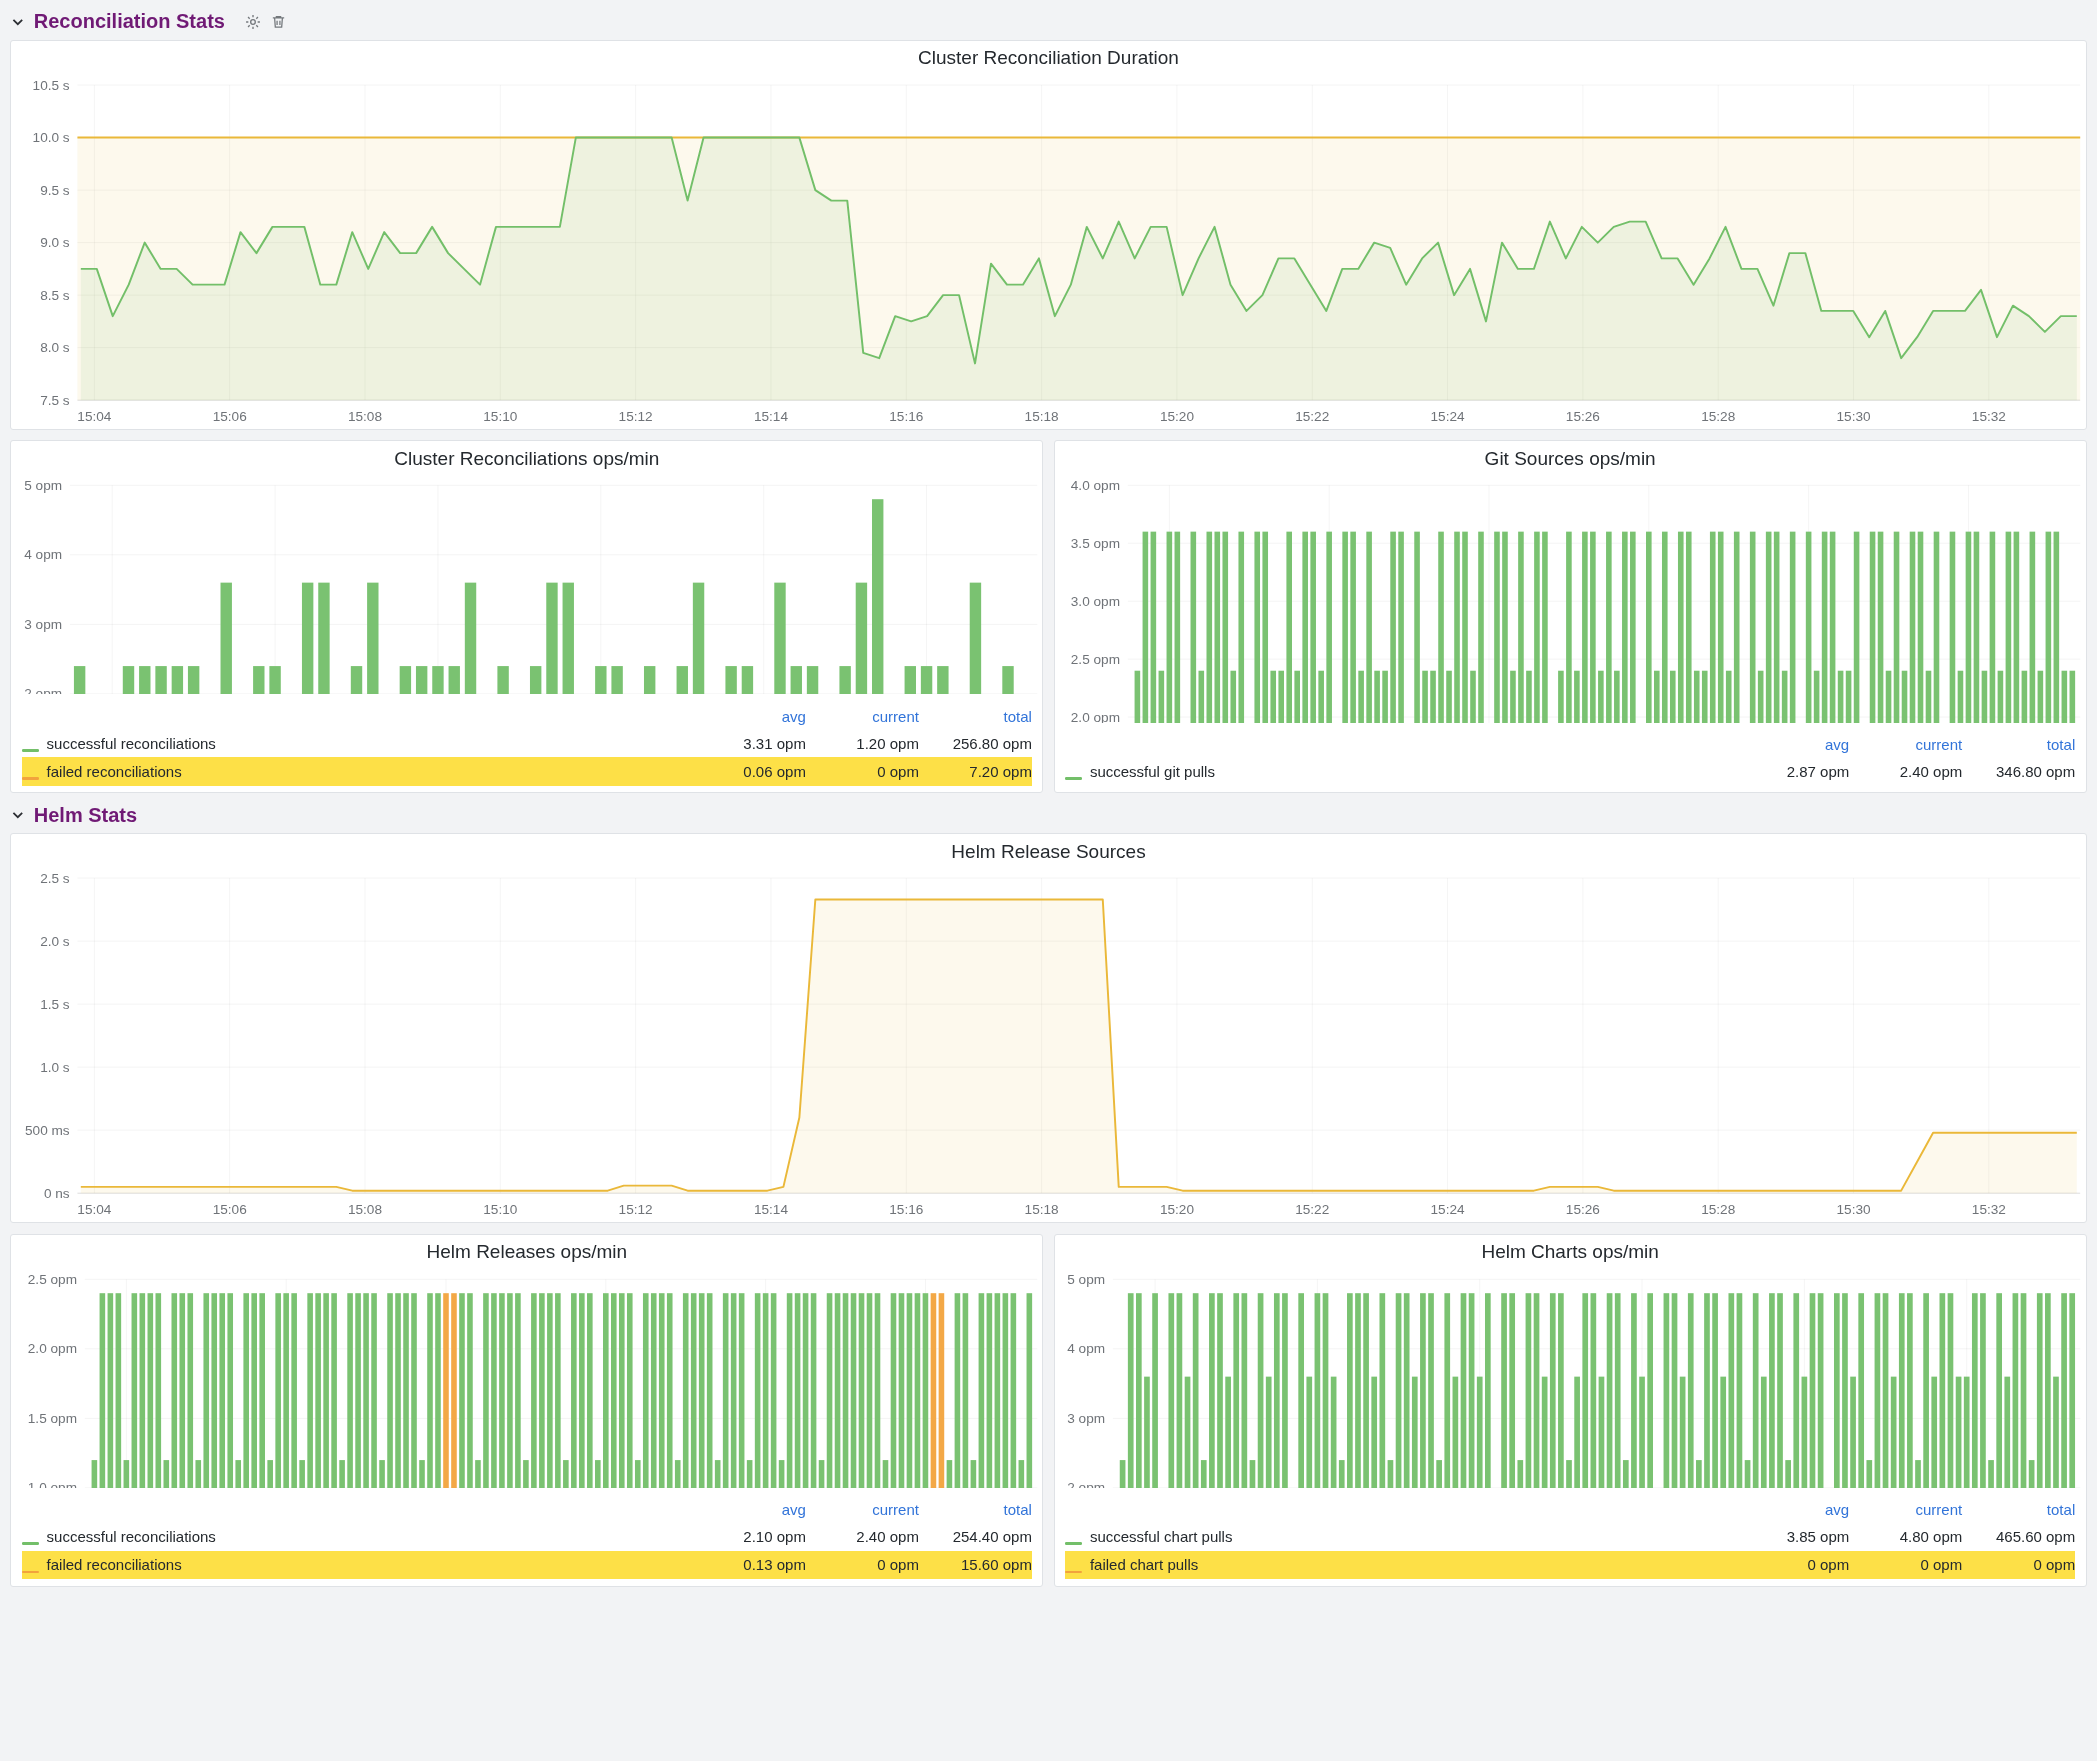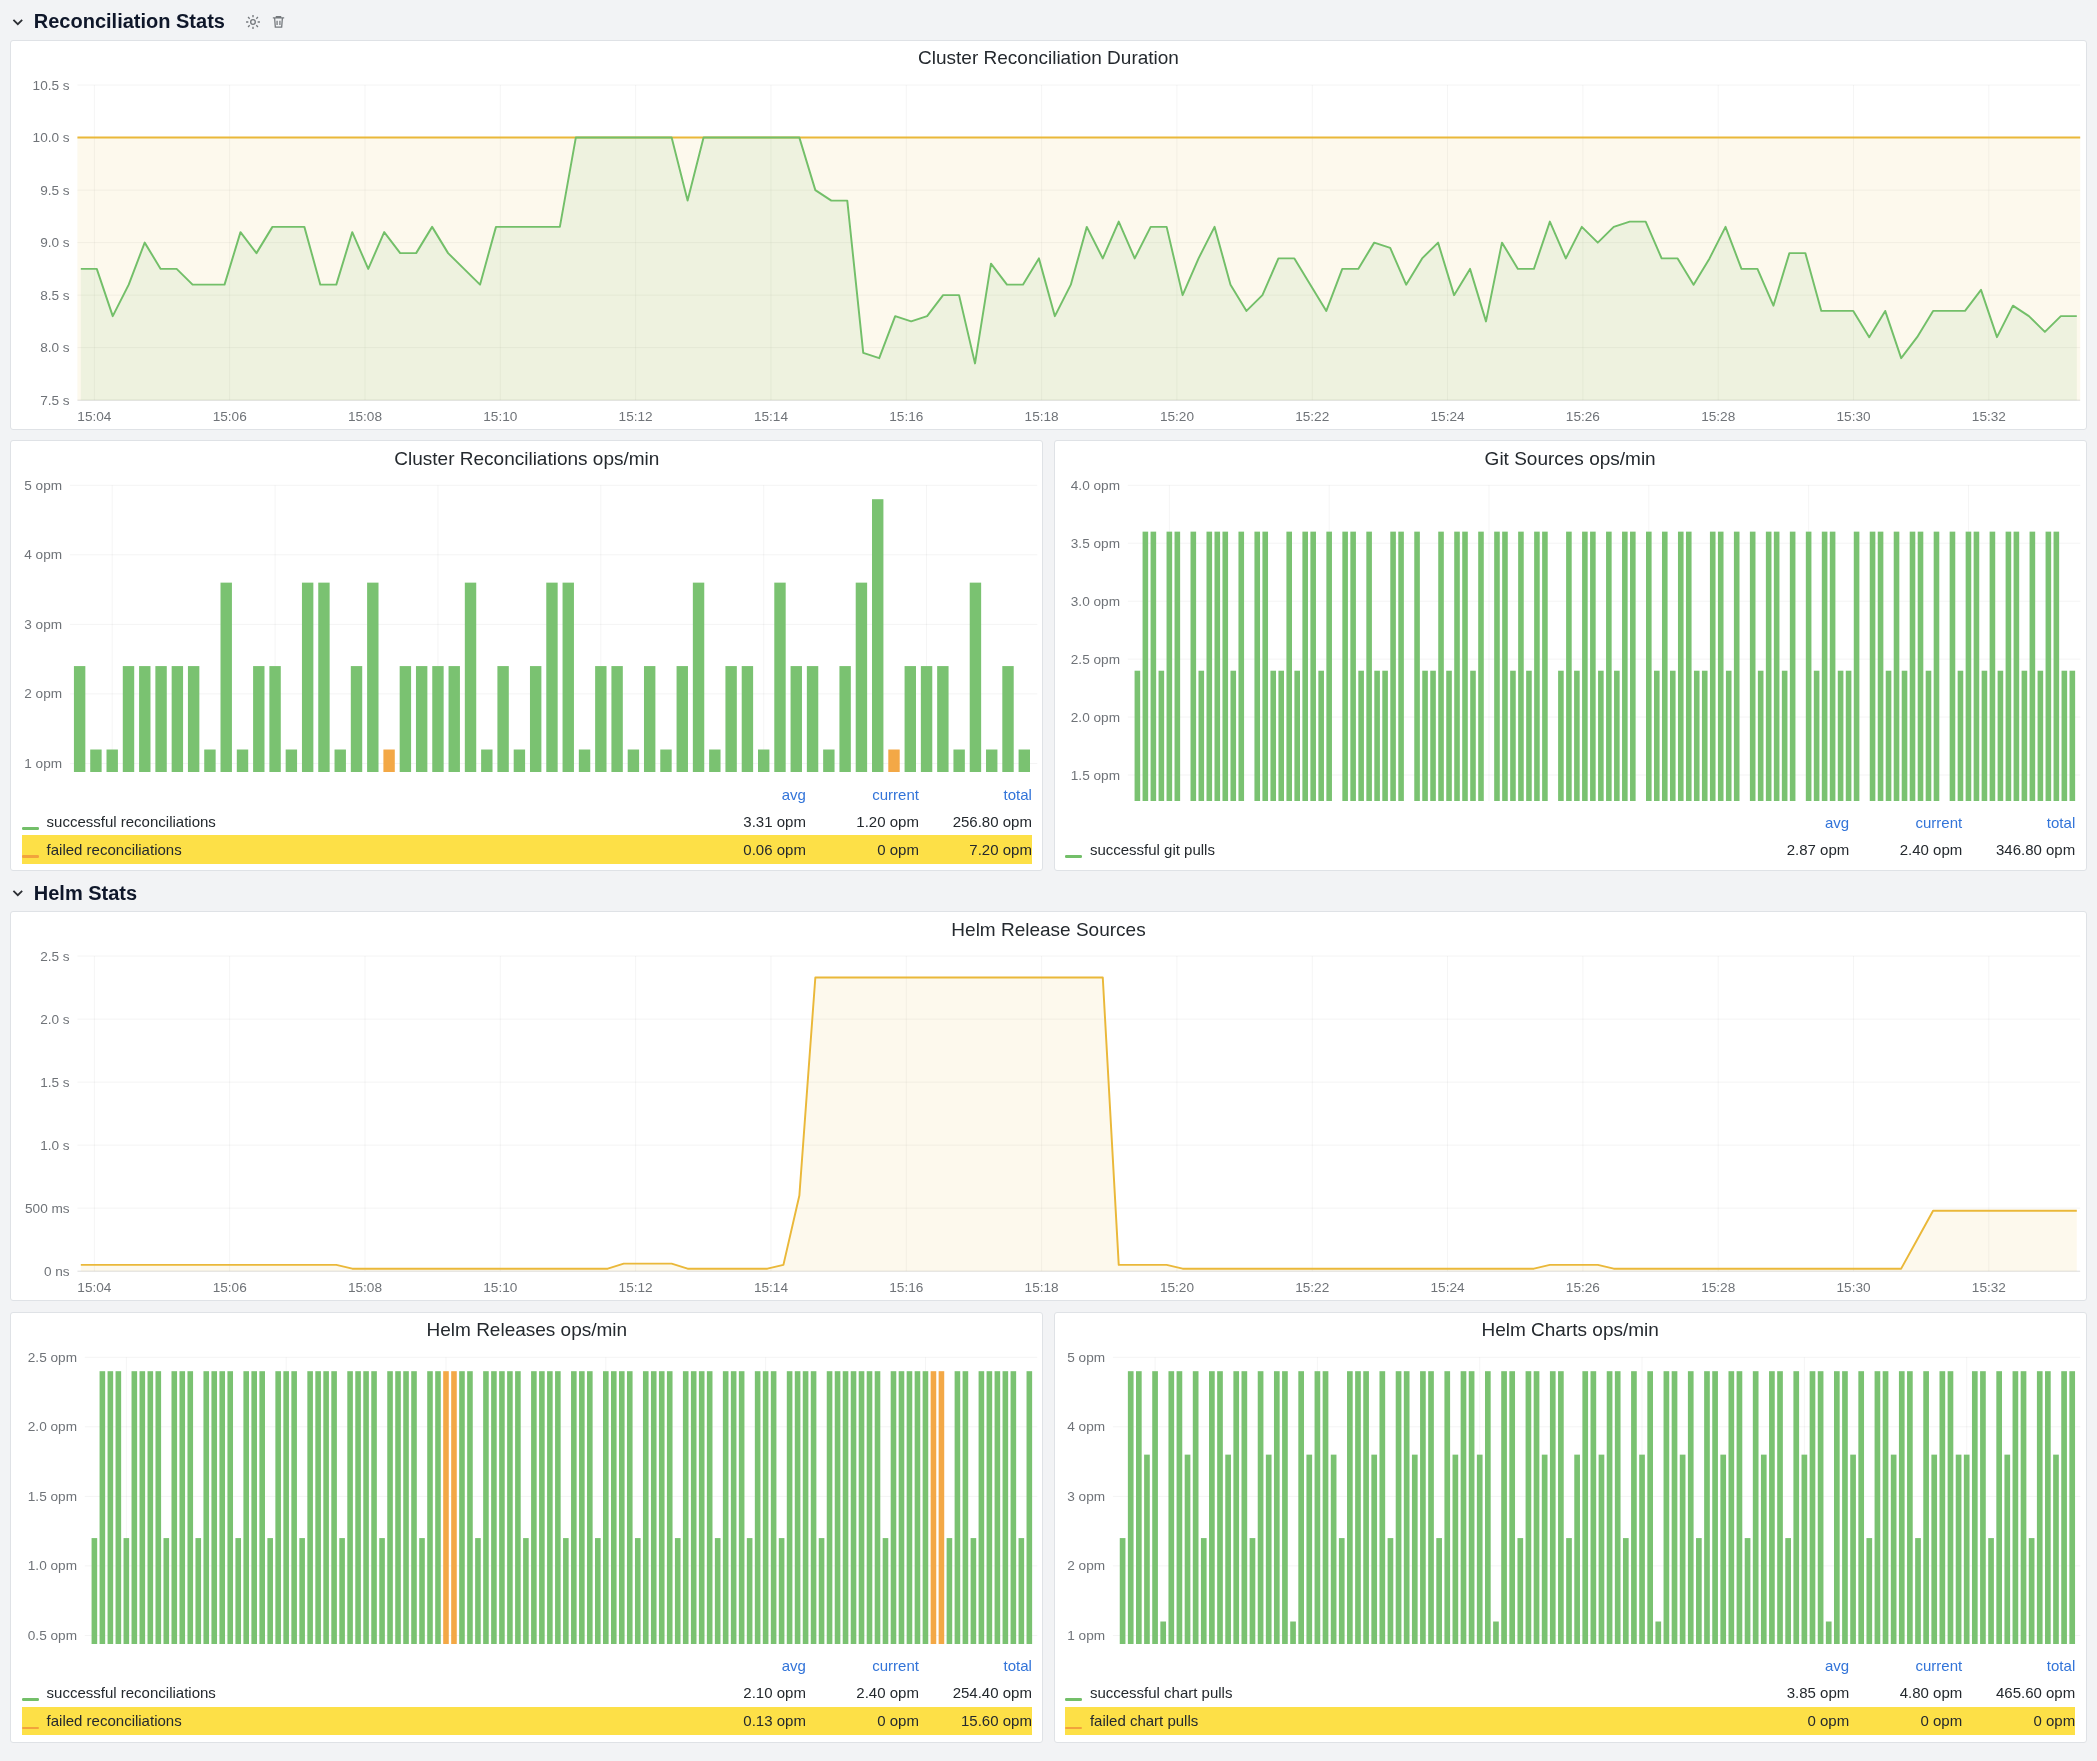--- a/index.html
+++ b/index.html
@@ -3,34 +3,34 @@
 <meta charset="utf-8">
 <style>
   * { box-sizing: border-box; margin: 0; padding: 0; }
   body {
     background: #f2f3f5;
     font-family: "Liberation Sans", sans-serif;
     color: #24292e;
   }
   .dash { width: 2097px; padding: 3.9px 10.4px 10.4px; }
   .sec { display: flex; align-items: center; gap: 7.8px; height: 36px; }
-  .sec h2 { font-size: 20px; font-weight: 700; color: #0f172a; margin-right: 11px; }
+  .sec h2 { font-size: 20px; font-weight: 700; color: #701a75; margin-right: 11px; }
   .chev { display: inline-flex; align-items: center; }
   .sicon { display: inline-flex; align-items: center; cursor: pointer; opacity: .85; }
   .panel {
     background: #ffffff;
     border: 0.6px solid #dfe2e6;
     border-radius: 3px;
     display: flex;
     flex-direction: column;
     margin-bottom: 10.4px;
     overflow: hidden;
   }
   .p-wide { height: 390px; }
-  .p-small { height: 431px; margin-bottom: 3.9px; }
+  .p-small { height: 353px; margin-bottom: 3.9px; }
   .row2 { display: grid; grid-template-columns: 1fr 1fr; gap: 10.4px; margin-bottom: 3.9px; }
   .row2 .panel { margin-bottom: 0; }
   .ptitle {
     height: 35px; flex: 0 0 35px;
     display: flex; align-items: center; justify-content: center;
     font-size: 19px; font-weight: 500; color: #24292e;
     cursor: pointer;
   }
   .chart { flex: 1 1 auto; min-height: 0; overflow: hidden; padding: 0 5.2px; }
   .chart svg { display: block; }

